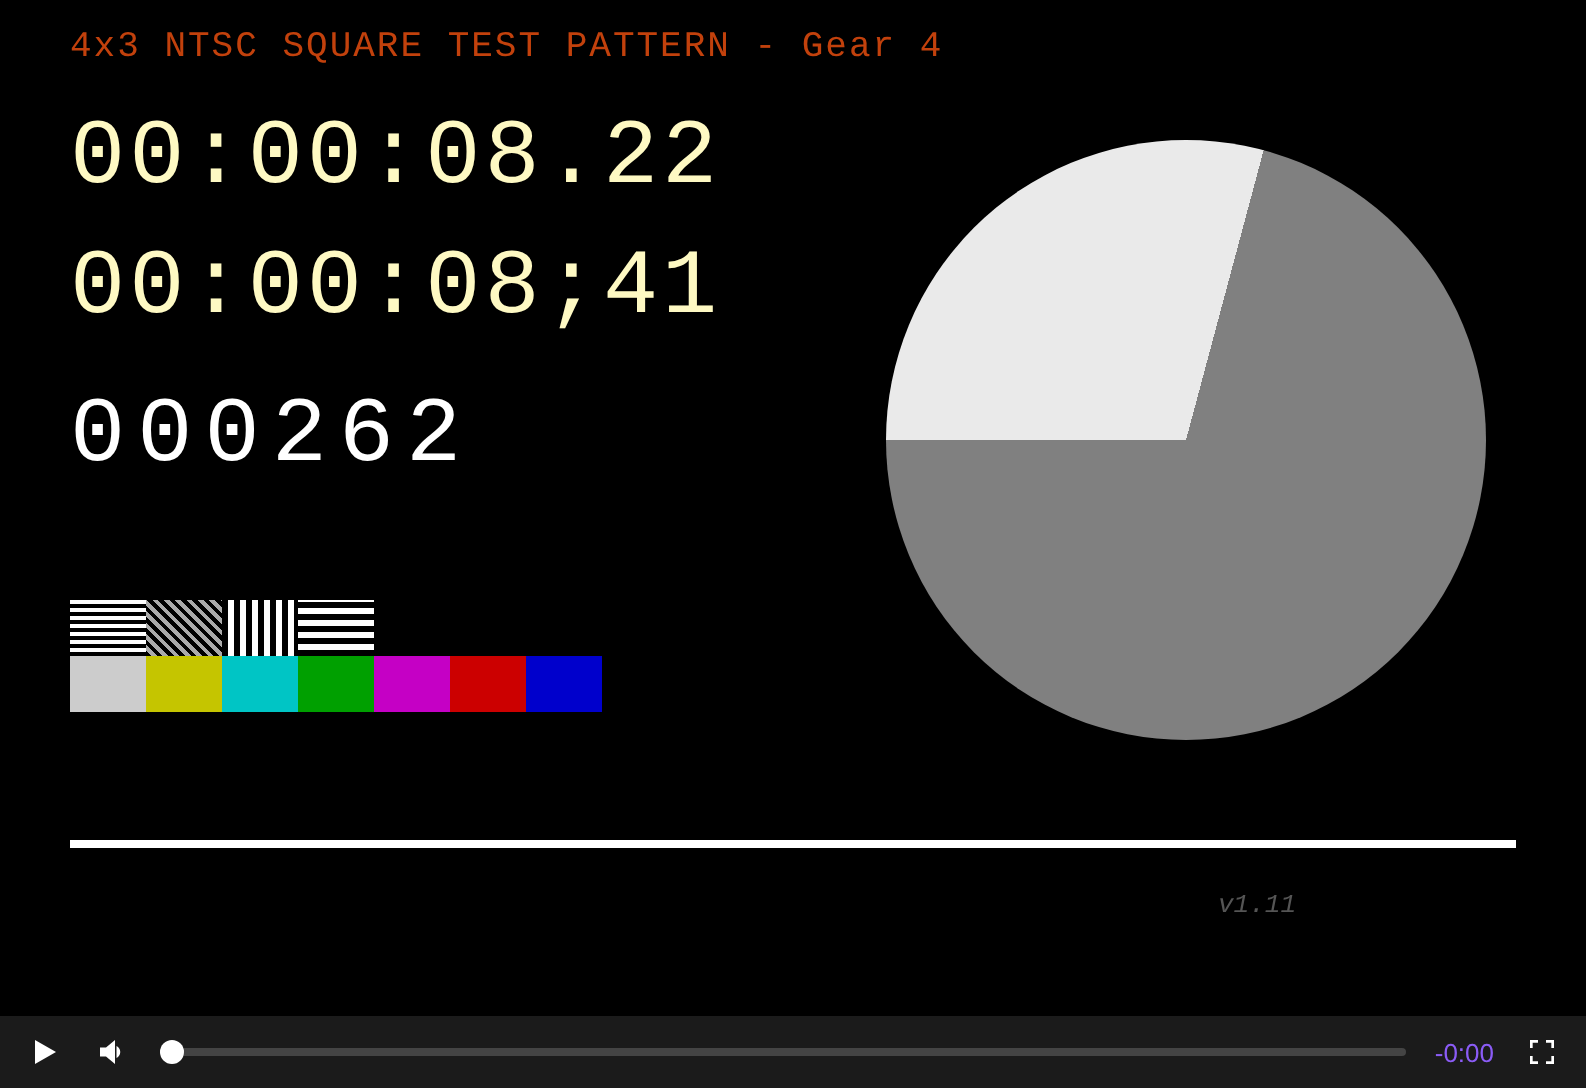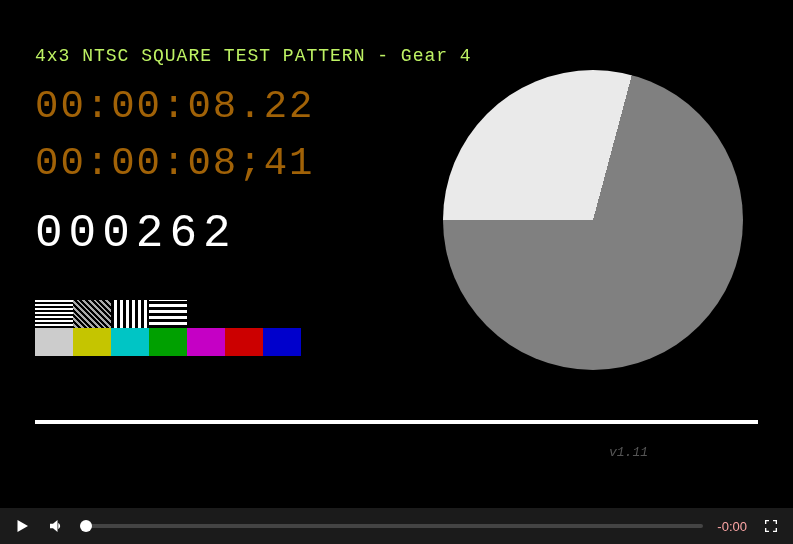--- a/index.html
+++ b/index.html
@@ -17,29 +17,28 @@
       position: relative;
       background: #000;
     }
     .content-box {
       position: absolute;
       left: 35px;
       top: 14px;
       right: 35px;
     }
     .title {
-      color: #bef264;
+      color: #c2410c;
       font-size: 18px;
       letter-spacing: 1px;
       margin-bottom: 18px;
-      margin-top: 32px;
     }
     .tc-line {
-      color: #a16207;
-      font-size: 39px;
+      color: #fef9c3;
+      font-size: 46px;
       letter-spacing: 2px;
       line-height: 1.2;
       margin-bottom: 10px;
     }
     .frame-count {
       color: #fff;
       font-size: 46px;
       letter-spacing: 6px;
       margin-top: 20px;
     }
@@ -111,21 +110,21 @@
     .progress-thumb {
       position: absolute;
       left: 0;
       top: -4px;
       width: 12px;
       height: 12px;
       border-radius: 50%;
       background: #fff;
     }
     .time-remaining {
-      color: #fca5a5;
+      color: #8b5cf6;
       font-size: 13px;
       font-family: Arial, sans-serif;
     }
   </style>
 </head>
 <body>
 
 <div class="video-area">
   <div class="content-box">
     <div class="title">4x3 NTSC SQUARE TEST PATTERN - Gear 4</div>

